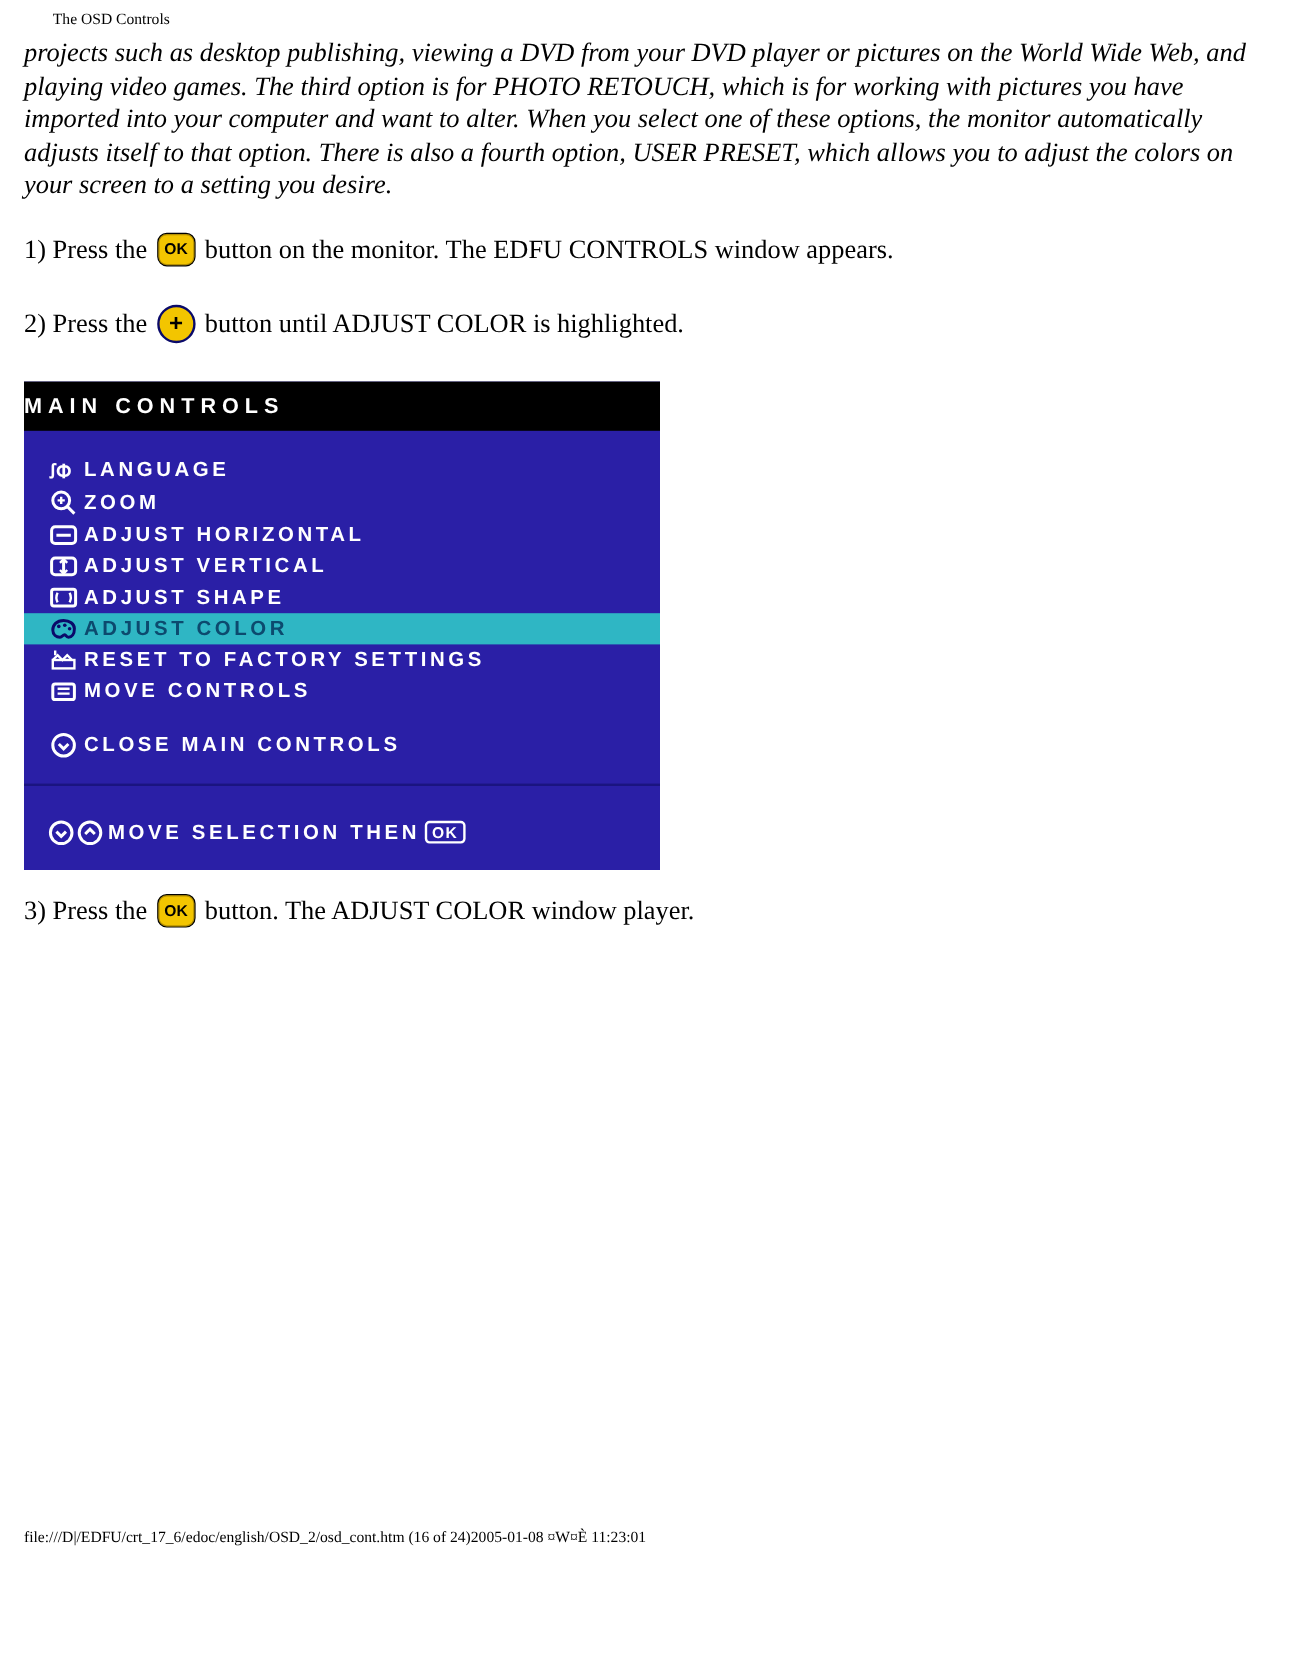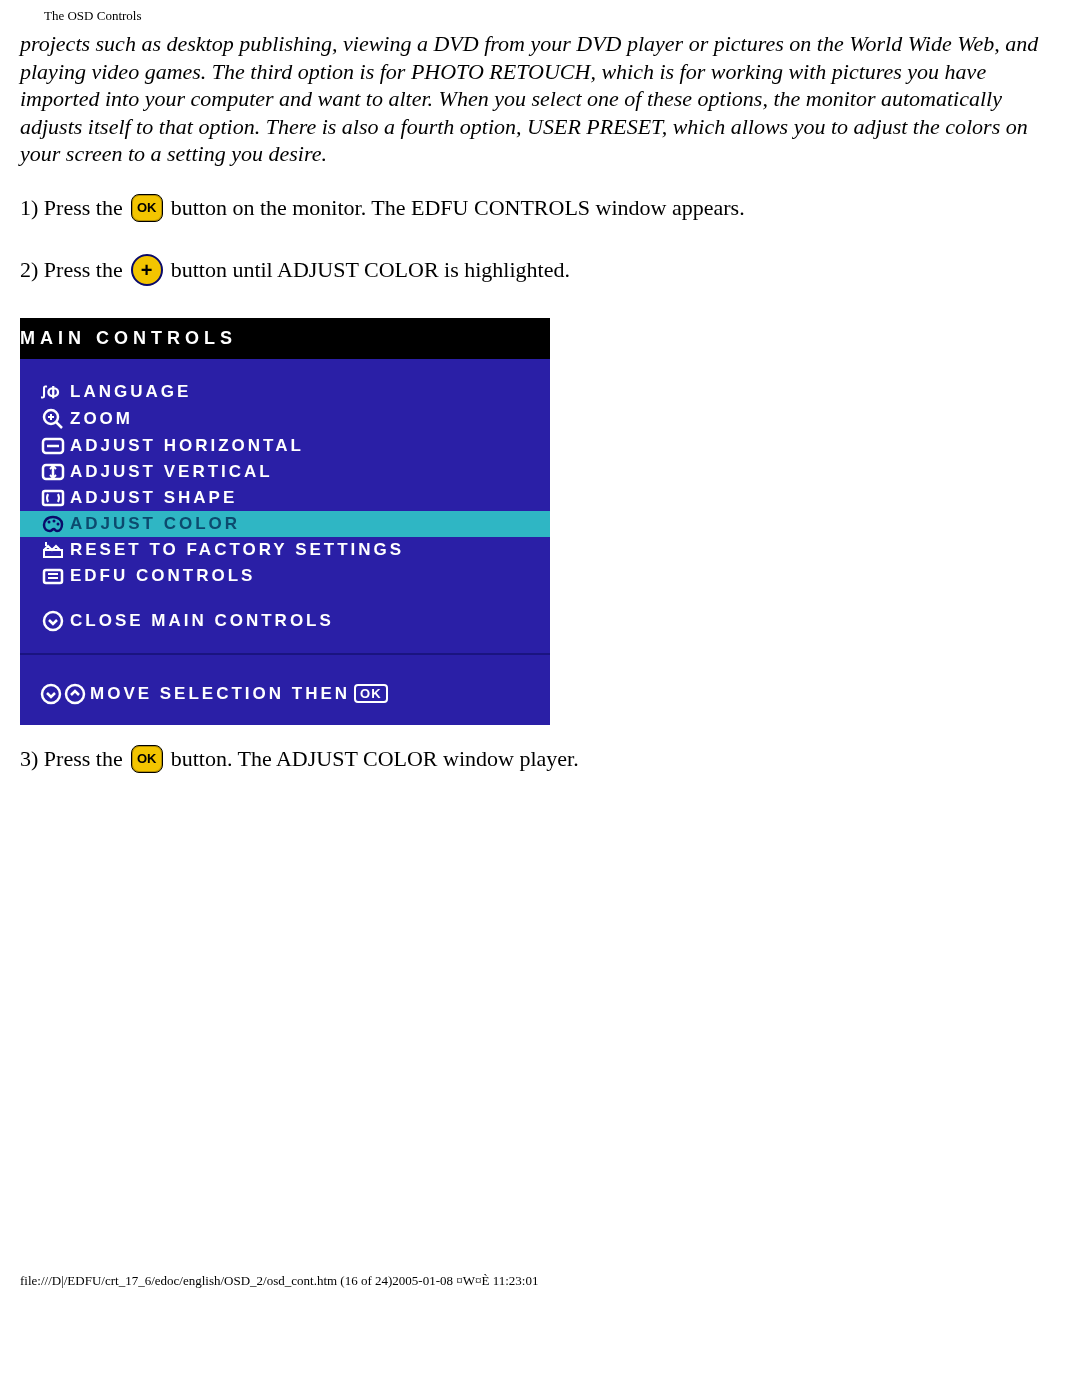--- a/index.html
+++ b/index.html
@@ -228,21 +228,21 @@
     </div>
 
     <div class="osd-row">
       <span class="osd-icon">
         <svg width="24" height="20" viewBox="0 0 24 20">
             <rect x="3" y="4" width="18" height="13" rx="2" stroke="#fff" stroke-width="2.5" fill="none"></rect>
             <line x1="7" y1="8" x2="17" y2="8" stroke="#fff" stroke-width="2"></line>
             <line x1="7" y1="12" x2="17" y2="12" stroke="#fff" stroke-width="2"></line>
           </svg>
       </span>
-      <span>EDFU CONTROLS</span>
+      <span>MOVE CONTROLS</span>
     </div>
 
     <div style="height:18px"></div>
 
     <div class="osd-row">
       <span class="osd-icon">
         <svg width="22" height="22" viewBox="0 0 22 22">
             <circle cx="11" cy="11" r="9" stroke="#fff" stroke-width="2.5" fill="none"></circle>
             <polyline points="7,10 11,14 15,10" stroke="#fff" stroke-width="2.5" fill="none"></polyline>
           </svg>

